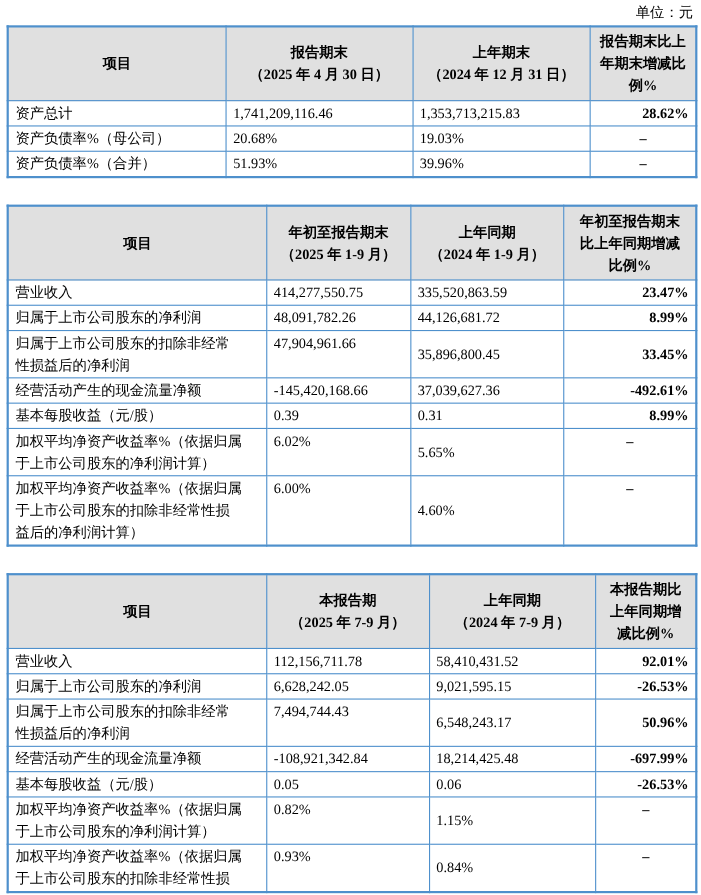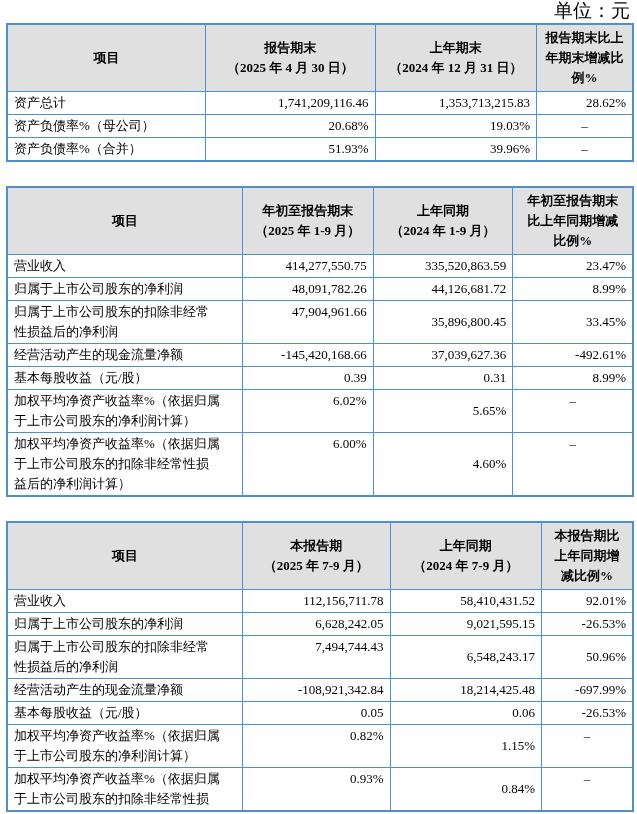--- a/index.html
+++ b/index.html
@@ -4,41 +4,41 @@
 <style>
   :root { --border-color:#4e90cc; --header-bg:#e0e0e0; }
   * { box-sizing: border-box; }
   html,body { margin:0; padding:0; }
   body {
     width:637px; height:814px; overflow:hidden; background:#ffffff;
     font-family:"Liberation Serif","DejaVu Serif",serif; color:#000;
   }
   .page { padding:2px 3px 0 6px; }
   .unit-line {
-    text-align:right; font-size:19px; line-height:18px;
+    text-align:right; font-size:13px; line-height:18px;
     padding-right:4px; margin-bottom:3px;
   }
   table.fin {
     width:100%; border-collapse:collapse; table-layout:fixed;
     border:2px solid var(--border-color); margin-bottom:24px;
   }
   table.fin:last-child { margin-bottom:0; }
   table.fin th, table.fin td { border:1px solid var(--border-color); }
   table.fin th {
     background:var(--header-bg); font-weight:bold; font-size:13px;
     text-align:center; vertical-align:middle; white-space:pre-line;
     line-height:20px; padding:3px 4px; height:60px;
   }
   table.fin td {
     font-size:13px; line-height:20px; padding:1px 6px;
     vertical-align:middle; white-space:pre-line;
   }
   td.label { text-align:left; }
-  td.num   { text-align:right; padding-right:9px; }
-  td.pct   { text-align:right; padding-right:7px; }
+  td.num   { text-align:left; padding-right:9px; }
+  td.pct   { text-align:right; padding-right:7px;font-weight:bold; }
   td.dash  { text-align:center; }
   tr.v1-top  td:nth-child(2) { vertical-align:top; }
   tr.pct-top td:nth-child(4) { vertical-align:top; }
 </style>
 </head>
 <body>
 
 <div class="page">
   <div class="unit-line">单位：元</div>
 

